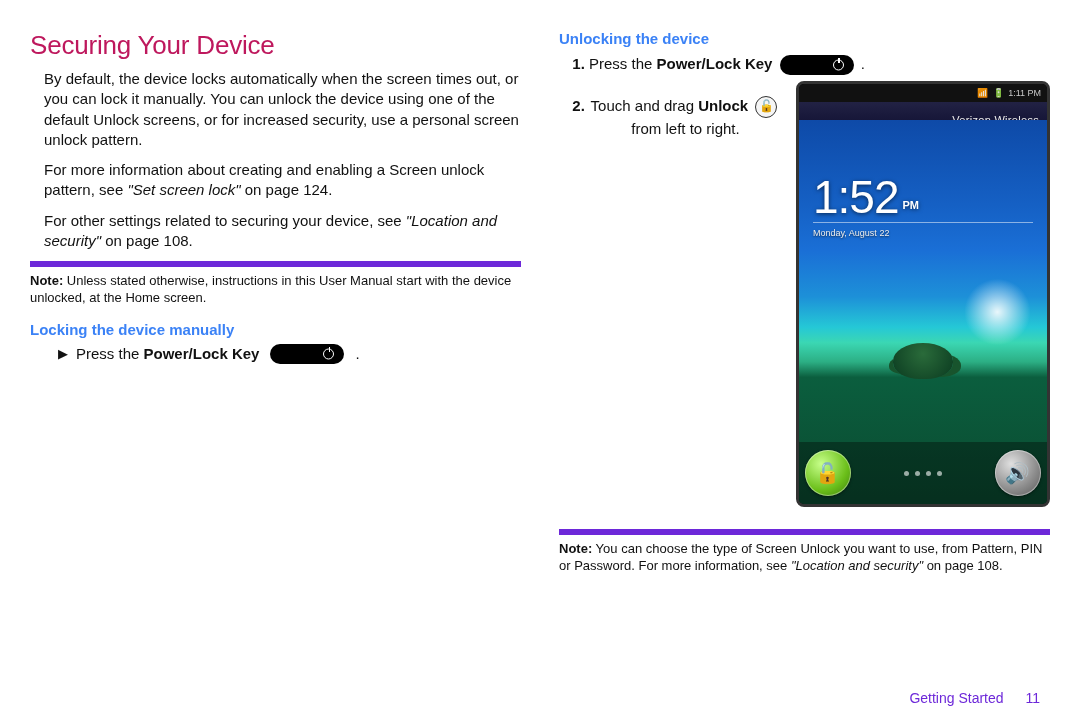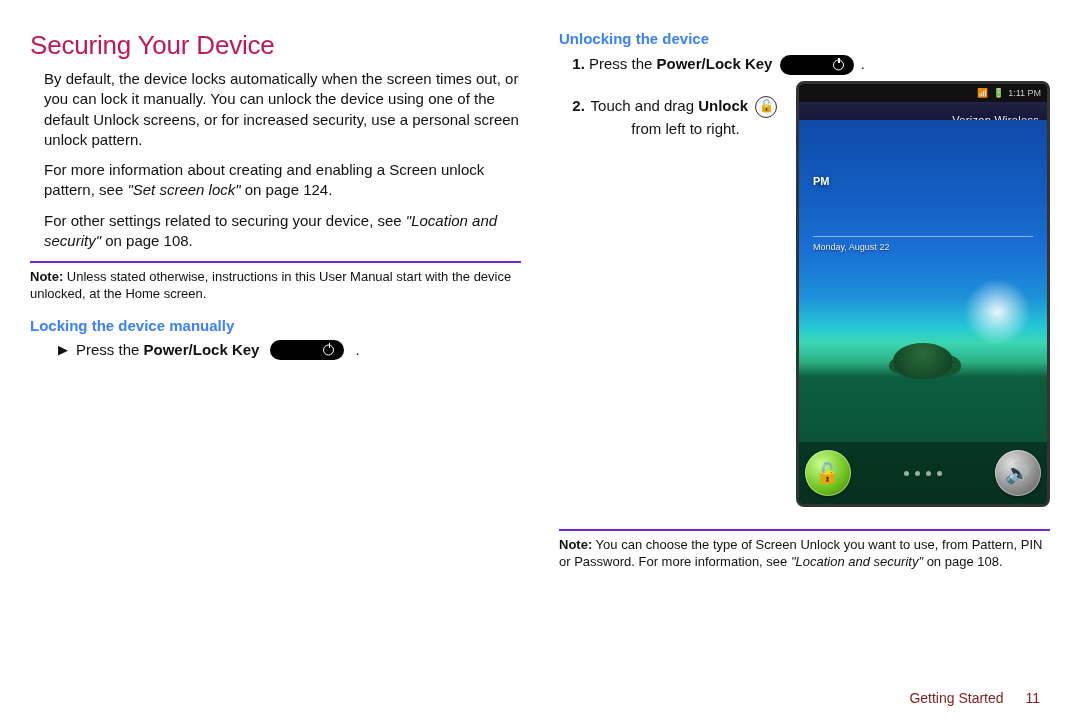--- a/index.html
+++ b/index.html
@@ -27,21 +27,21 @@
   }
   h2.sub-title {
     color:#3b82f6;
     font-size:15px;
     font-weight:800;
     margin:14px 0 6px 0;
   }
   p { margin:0 0 10px 0; line-height:1.35; }
   .indent { padding-left:14px;margin-top:8px; }
   .ital { font-style: italic; }
-  .note-block { border-top:2px solid #6d28d9; margin-top:8px; padding-top:6px; font-size:13px; line-height:1.3; }
+  .note-block { border-top:6px solid #6d28d9; margin-top:8px; padding-top:6px; font-size:13px; line-height:1.3; }
   .note-block .label { font-weight:700; }
   .note-body { padding-left:36px; display:block; }
 
   ol.steps { margin:0; padding-left:30px; }
   ol.steps li { margin-bottom:6px; line-height:1.45; }
   ol.steps li::marker { font-weight:700; }
 
   .arrow-row { display:flex; align-items:center; gap:8px; padding-left:28px; }
   .arrow-row .tri { font-size:13px; }
 
@@ -142,21 +142,21 @@
   }
   .clock {
     position:absolute; top:54px; left:14px;
     color:#fff; font-weight:300;
     display:flex; align-items:flex-end; gap:4px;
     text-shadow:0 1px 4px rgba(0,0,0,.6);
   }
   .clock .big{ font-size:46px; line-height:1; letter-spacing:-1px; font-weight:400;}
   .clock .ampm{ font-size:11px; padding-bottom:6px; font-weight:700;}
   .datebar{
-    position:absolute; top:116px; left:14px; right:14px;
+    position:absolute; top:102px; left:14px; right:14px;
     border-top:1px solid rgba(255,255,255,.5);
     color:#eee; font-size:9px; padding-top:4px;
     text-shadow:0 1px 2px rgba(0,0,0,.6);
   }
 
   .lock-dock{
     position:absolute; bottom:0; left:0; right:0;
     height:62px;
     background:rgba(0,0,0,.35);
     display:flex; justify-content:space-between; align-items:center;
@@ -172,21 +172,21 @@
   }
   .dock-btn.unlock{ background:radial-gradient(circle at 35% 30%, #c7ff8a, #6bbf1a 60%, #3a7a0c);}
   .dock-btn.sound { background:radial-gradient(circle at 35% 30%, #e0e0e0, #8a8a8a 60%, #555);}
   .dock-dots{ display:flex; gap:6px;}
   .dock-dots span{ width:5px;height:5px;border-radius:50%;background:rgba(255,255,255,.6);}
 
   .footer{
     position:absolute;
     bottom:14px; right:40px;
     font-size:14px;
-    color:#7f1d1d;
+    color:#6d28d9;
   }
   .footer .pg{ margin-left:18px; }
 
   .step2-box{
     margin-top:14px;
     text-align:center;
   }
 </style>
 </head>
 <body>
@@ -246,20 +246,21 @@
           <div class="phone">
             <div class="statusbar">
               <span class="s-item">📶</span>
               <span class="s-item">🔋</span>
               <span class="s-item">1:11 PM</span>
             </div>
             <div class="carrier-bar">Verizon Wireless</div>
             <div class="wallpaper">
               <div class="island"></div>
               <div class="clock">
+                <span class="big">1:52</span>
                 <span class="ampm">PM</span>
               </div>
               <div class="datebar">Monday, August 22</div>
               <div class="lock-dock">
                 <div class="dock-btn unlock">🔓</div>
                 <div class="dock-dots">
                     <span></span>
                     <span></span>
                     <span></span>
                     <span></span>

